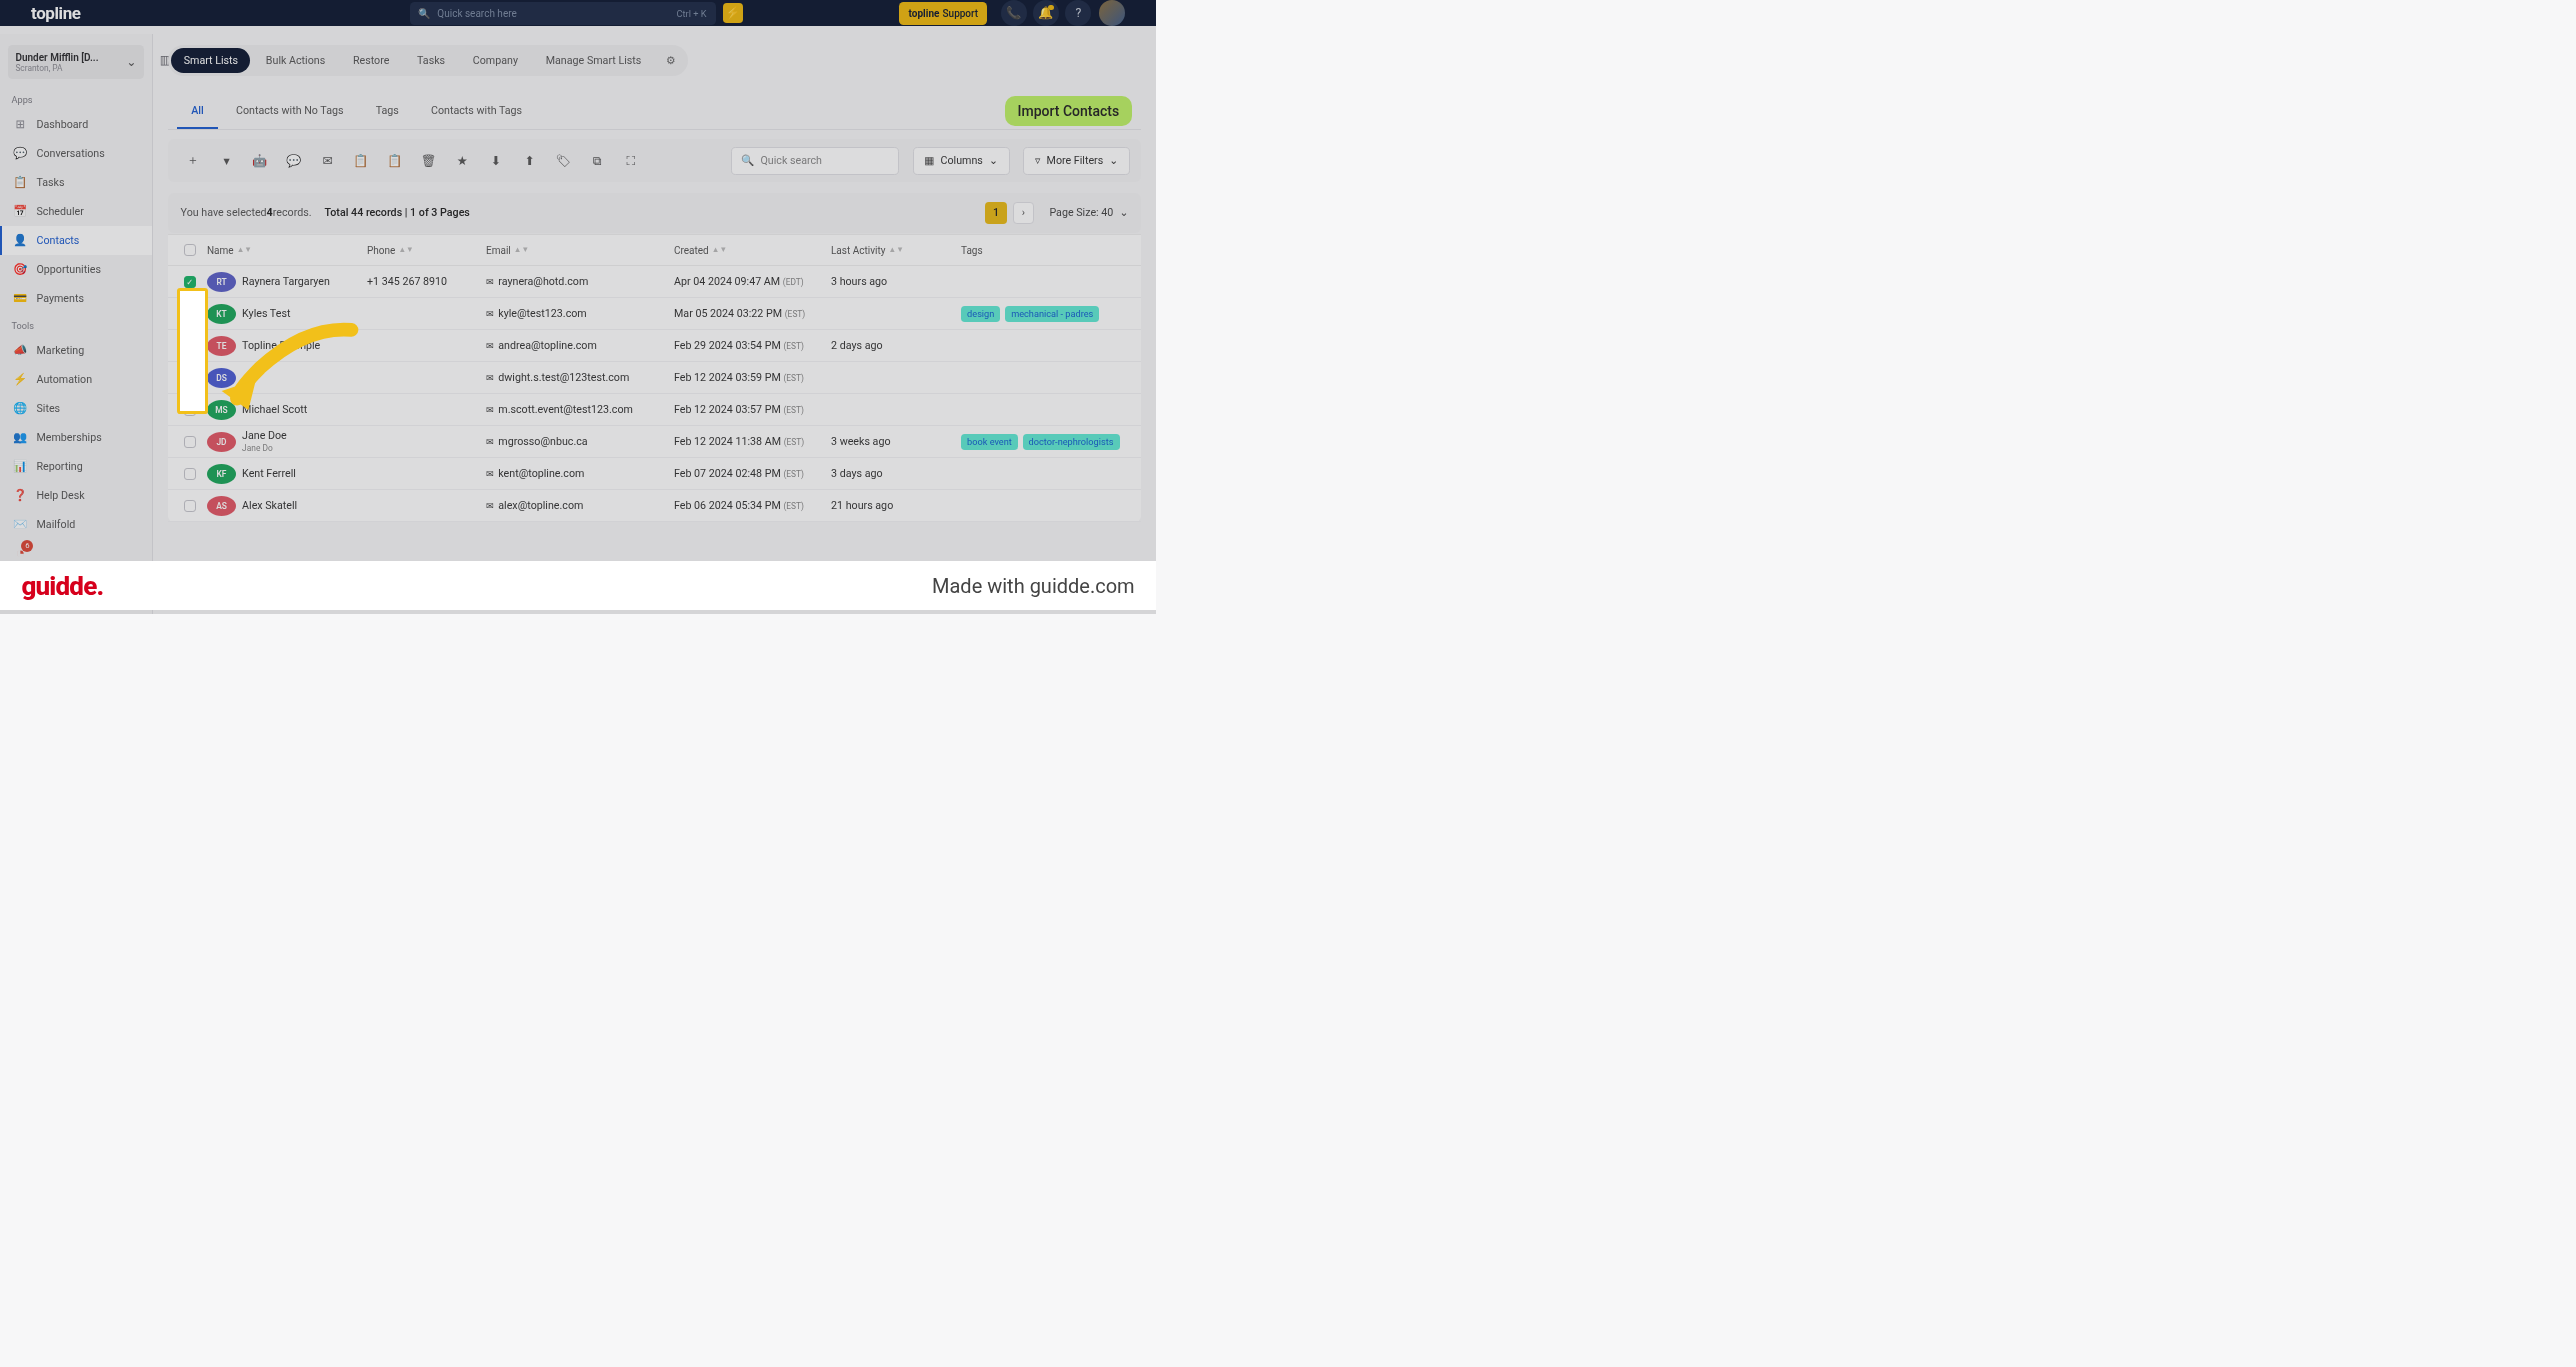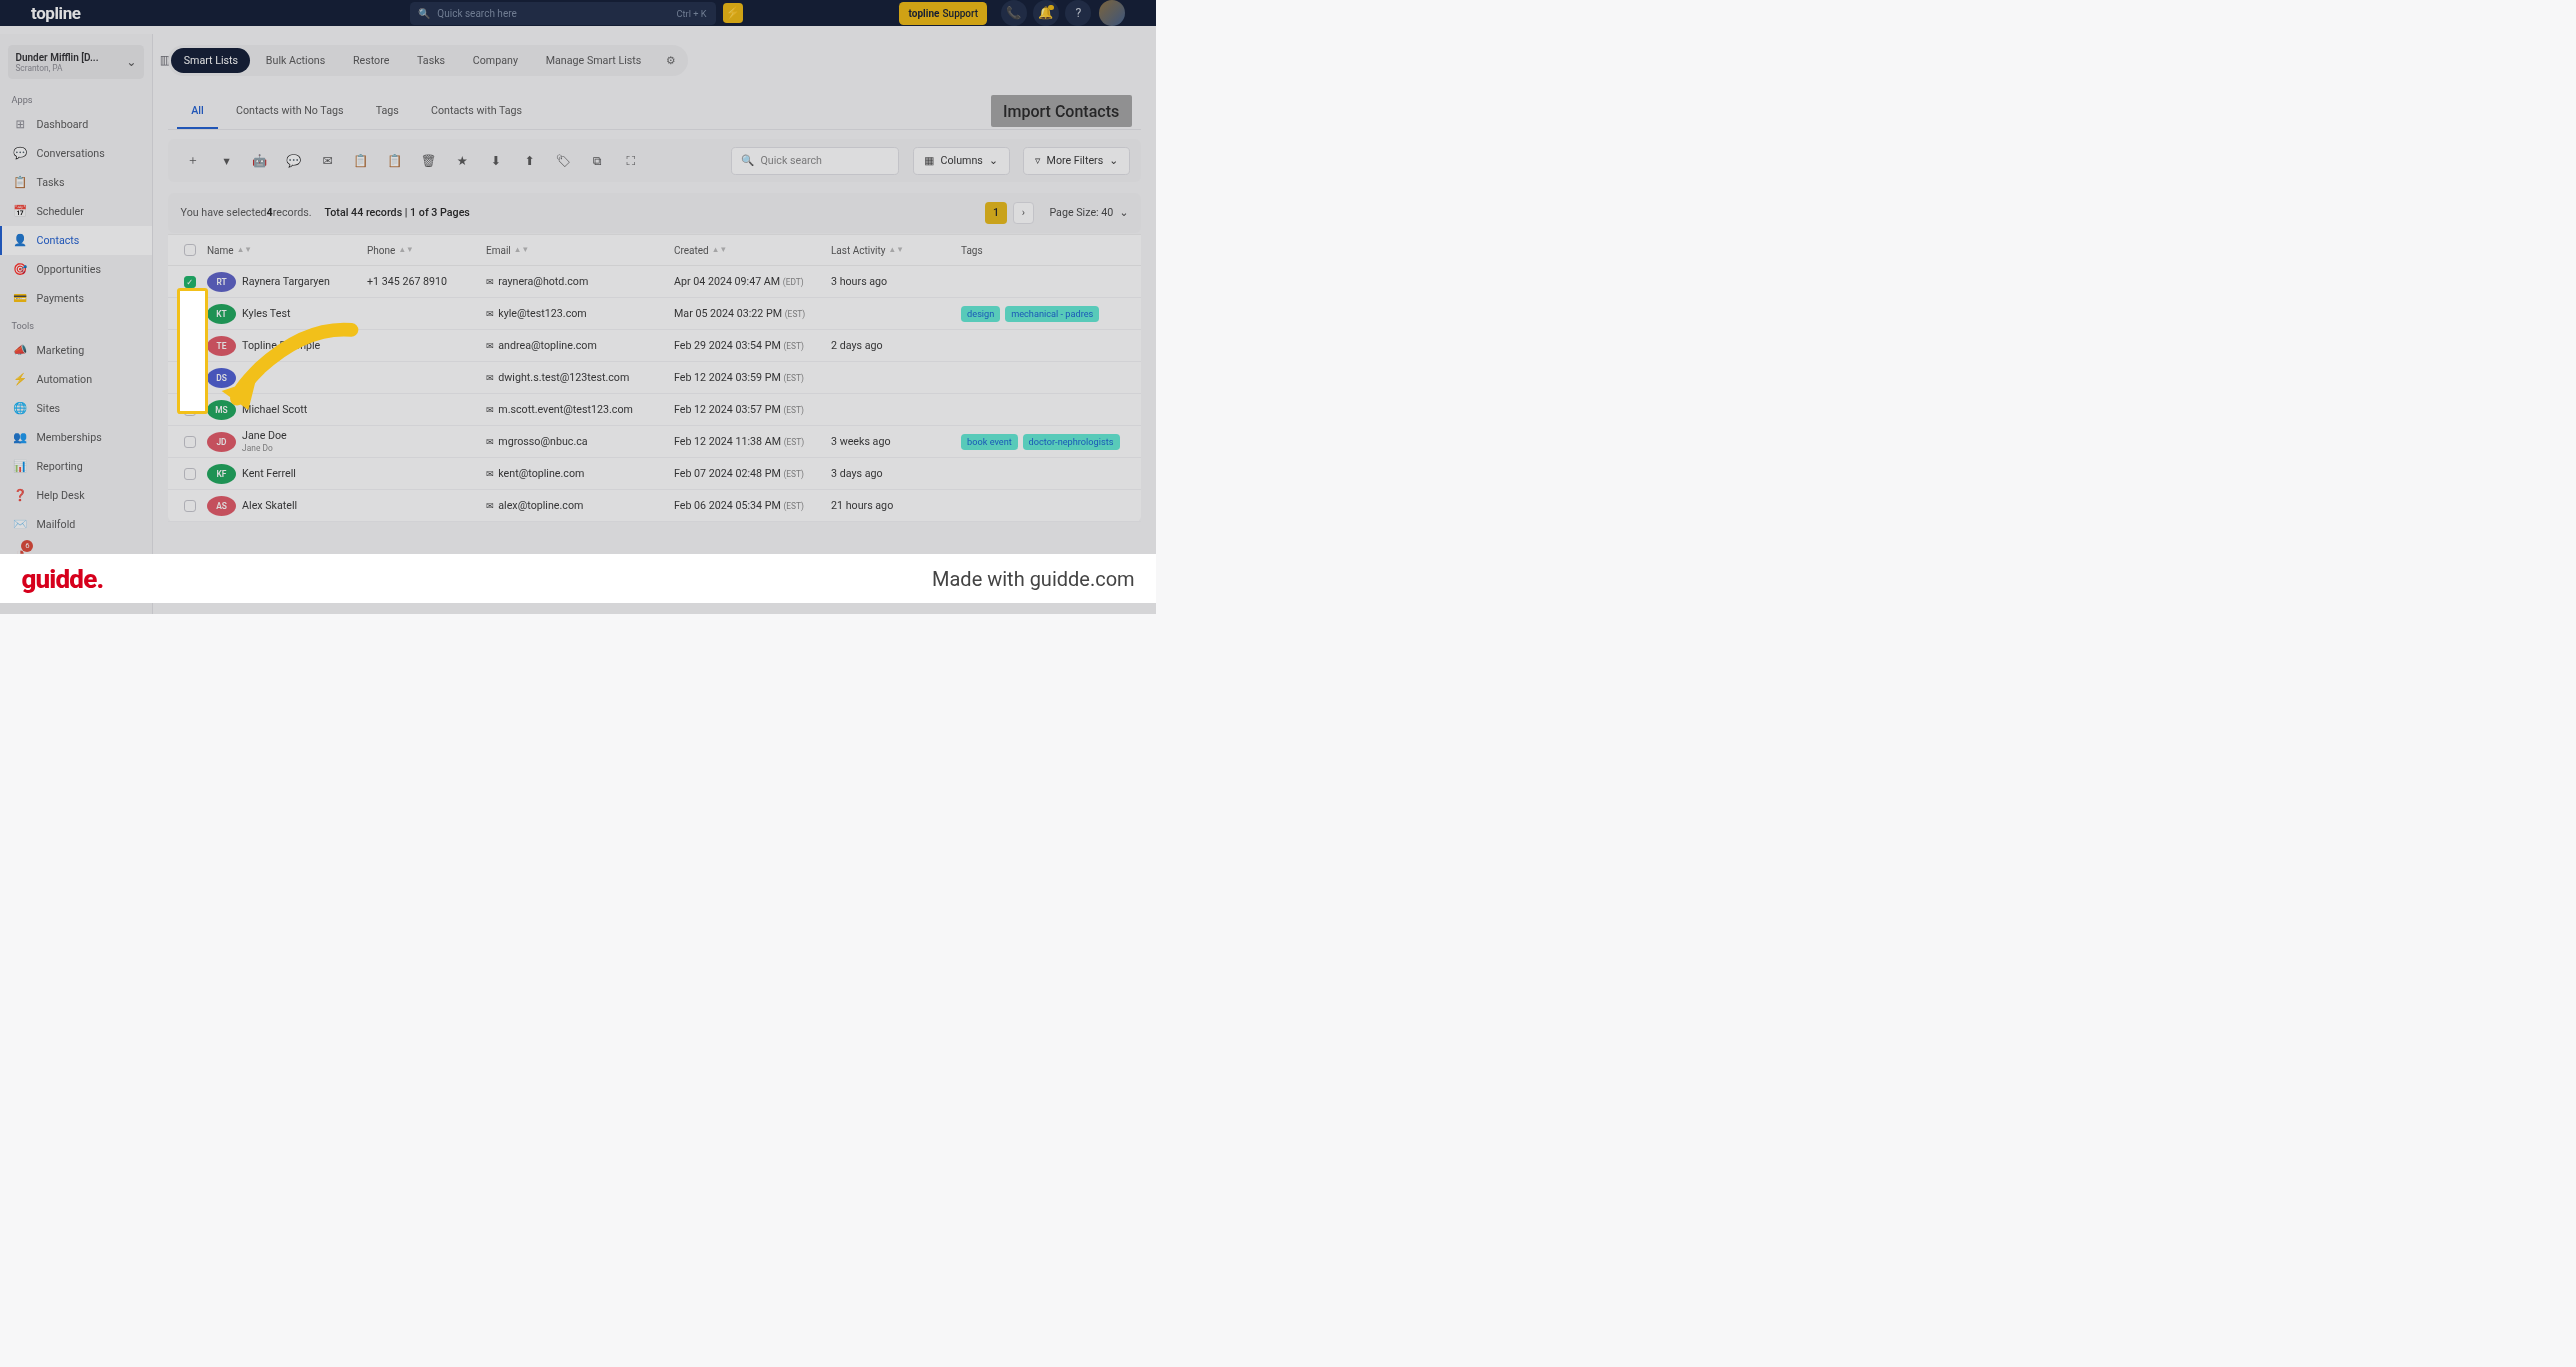--- a/index.html
+++ b/index.html
@@ -36,21 +36,21 @@
 
 
 .main { position: absolute; top: 34px; left: 153px; right: 0; bottom: 0; padding: 10.7px 15.3px; overflow: hidden; }
 .tabbar { display: flex; align-items: center; background: #eeeef0; border-radius: 17px; width: fit-content; padding: 3.1px; gap: 3.1px; margin-bottom: 10.7px; }
 .tabbar .ti { font-size: 10.7px; color: #555; padding: 6.1px 12.3px; border-radius: 13.8px; }
 .tabbar .ti.active { background: #0b1730; color: #fff; }
 .tabbar .gear { padding: 6.1px 9.2px; color:#666; }
 .subtab-row { display:flex; align-items:center; border-bottom: 0.8px solid #e5e5e8; margin: 0 0 9.2px 0; padding: 6.1px 9.2px 0 9.2px; background:#f7f7f8; border-radius: 7.7px 7.7px 0 0; gap: 24px; }
 .subtab { font-size: 10.7px; color:#555; padding: 10.7px 13.8px; margin-right: 4.6px; border-bottom: 2.3px solid transparent; }
 .subtab.active { color: #1a5bd0; border-bottom-color: #1a5bd0; font-weight: 500; }
-.import-btn { margin-left: auto; background: #a3a3a3; color: #222; font-size: 16px; padding: 6.9px 12.3px; border-radius: 2px; font-weight: 500; }
+.import-btn { margin-left: auto; background: #bef264; color: #222; font-size: 14px; padding: 6.9px 12.3px; border-radius: 10px; font-weight: 500; }
 
 .toolbar-row { display:flex; align-items:center; gap:6.1px; background:#f3f3f5; border-radius: 6.1px; padding: 7.7px 10.7px; margin-bottom: 10.7px; }
 .tbtn { width: 27.6px; height: 27.6px; border-radius: 4.6px; display:flex; align-items:center; justify-content:center; color:#555; }
 .qsearch { margin-left:auto; background:#fff; border:0.8px solid #e0e0e4; border-radius:4.6px; height:27.6px; width:168px; display:flex; align-items:center; padding:0 9.2px; color:#888; font-size:10.7px; gap:6.1px; }
 .cols-btn, .morefilters-btn { background:#fff; border:0.8px solid #e0e0e4; border-radius:4.6px; height:27.6px; padding:0 10.7px; display:flex; align-items:center; font-size:10.7px; color:#333; gap:6.1px; margin-left:7.7px; }
 
 .selbar { display:flex; align-items:center; background:#f3f3f5; border-radius:6.1px; padding: 9.2px 12.3px; font-size: 10.7px; color:#555; margin-bottom: 1.5px; }
 .selbar b { color:#222; }
 .selbar .totals { color:#222; margin-left: 7.7px; font-weight:500; }
 .selbar .pagenum-cur { background:#e8b913; width:21.4px; height:21.4px; border-radius:3.8px; display:flex; align-items:center; justify-content:center; color:#222; font-weight:500; margin-left:auto; }
@@ -78,21 +78,21 @@
 .avinit { width:29px; height:20px; border-radius:50%; display:flex; align-items:center; justify-content:center; font-size:8.4px; font-weight:600; color:#fff; }
 .env { color:#444; font-size:9.2px; }
 .tag { background:#5eead4; color:#145fd0; font-size:9.2px; padding:2.3px 6.1px; border-radius:3.8px; }
 
 
 .dim { position:absolute; inset:0; background:rgba(60,60,65,0.18); pointer-events:none; }
 .highlight-box { position:absolute; border: 3.8px solid #f2c01a; border-radius:3.1px; background:#fff; pointer-events:none; }
 .arrow-svg { position:absolute; pointer-events:none; }
 
 
-.gfooter { position:absolute; left:0; right:0; bottom:11px; height:49px; background:#fff; display:flex; align-items:center; padding: 0 21.4px; }
+.gfooter { position:absolute; left:0; right:0; bottom:4px; height:49px; background:#fff; display:flex; align-items:center; padding: 0 21.4px; }
 .gfooter .glogo { color:#d6001c; font-size:26px; font-weight:800; letter-spacing:-0.8px; }
 .gfooter .gmade { margin-left:auto; color:#444; font-size:20px; }
 </style>
 </head>
 <body>
 
 <div class="topnav">
   <div class="logo">topline</div>
   <div class="search-box" style="margin-left:329px;">
     <span class="si">🔍</span>

